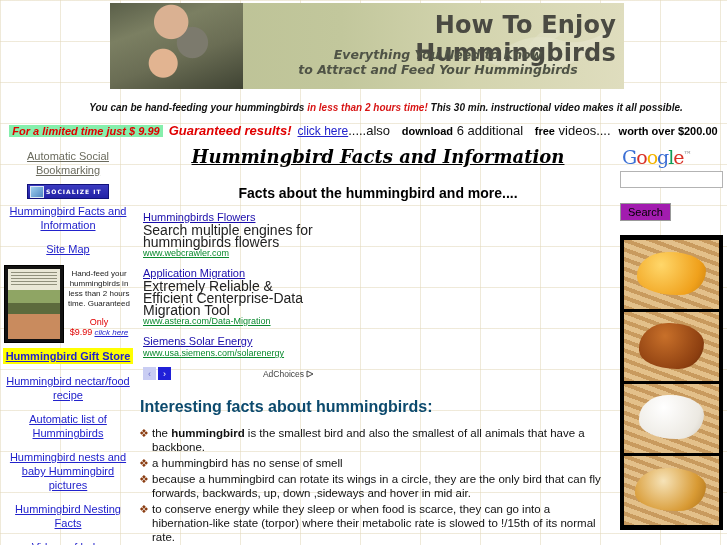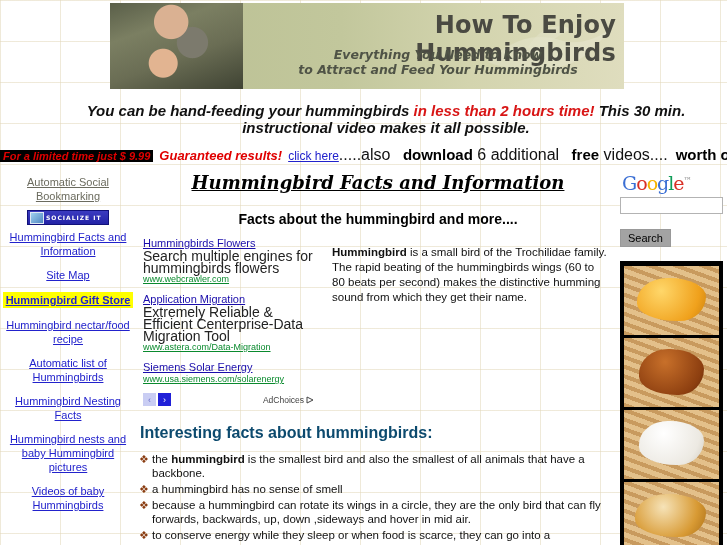--- a/index.html
+++ b/index.html
@@ -46,39 +46,39 @@
   }
   .banner-sub {
     position: absolute; left: 150px; top: 44px; right: 8px;
     font-family: "DejaVu Sans", sans-serif;
     font-style: italic; font-weight: bold; font-size: 12.5px;
     color: #4f5346; text-align: center; line-height: 15px;
   }
 
   
   .promo1 {
-    text-align: center; font-size: 15px; font-weight: bold;
+    text-align: center; font-size: 10px; font-weight: bold;
     font-style: italic; color: #111; margin-top: 10px; margin-left: 45px;
   }
   .promo1 .red { color: #d81515; }
   .promo2 {
     text-align: center; margin-top: 10px; font-size: 11px;
     white-space: nowrap;
   }
   .hl {
-    background: #000000; color: #e00000; font-weight: bold;
+    background: #86efac; color: #e00000; font-weight: bold;
     font-style: italic; font-size: 11px; padding: 0 3px;
   }
   .guar {
     color: #e00000; font-weight: bold; font-style: italic;
     font-size: 13px; padding: 0 6px;
   }
   .clickhere { color: #2222cc; text-decoration: underline; font-size: 12px; }
-  .promo2 .plain { color: #111; font-size: 16px; }
-  .promo2 b { font-size: 15px; padding-left: 8px; }
+  .promo2 .plain { color: #111; font-size: 13px; }
+  .promo2 b { font-size: 11px; padding-left: 8px; }
 
   
   .cols { display: flex; width: 727px; margin-top: 6px; }
   .col-left { width: 136px; flex: 0 0 136px; }
   .col-mid  { flex: 1 1 auto; position: relative; }
   .col-right{ width: 107px; flex: 0 0 107px; }
 
   
   .side-link {
     display: block; text-align: center; color: #2222cc;
@@ -186,21 +186,21 @@
   }
   .goog .b1{color:#3b6fd4}.goog .r{color:#d93025}.goog .y{color:#f4b400}
   .goog .b2{color:#3b6fd4}.goog .g{color:#0f9d58}.goog .r2{color:#d93025}
   .goog sup { font-size: 8px; color: #777; letter-spacing: 0; }
   .g-input {
     width: 103px; height: 17px; border: 1px solid #b3b3b3;
     box-sizing: border-box; font-size: 11px; padding: 0 3px; display: block;
   }
   .g-btn {
     margin-top: 15px; font-size: 11px; padding: 2px 7px;
-    border: 1px solid #999; background: #a3a3a3; cursor: pointer;
+    border: 1px solid #999; background: #a21caf; cursor: pointer;
     font-family: "Liberation Sans", sans-serif;
   }
   .photostrip { margin-top: 14px; width: 103px; background: #000; padding: 2px 0; }
   .photo { width: 95px; height: 69px; margin: 3px auto; overflow: hidden; position: relative; }
   .wicker {
     position: absolute; inset: 0;
     background:
       repeating-linear-gradient(20deg, #c89a5e 0 4px, #e3c08a 4px 9px),
       repeating-linear-gradient(110deg, rgba(120,80,35,.35) 0 4px, rgba(255,230,180,.25) 4px 9px);
   }
@@ -246,29 +246,42 @@
 
     <a class="side-link gray">Automatic Social Bookmarking</a>
     <div class="socialize">
       <span class="soc-ico"></span>
       <span class="soc-txt">SOCIALIZE IT</span>
     </div>
 
     <a class="side-link">Hummingbird  Facts and Information</a>
     <a class="side-link">Site Map</a>
 
+    <div class="dvd-box">
+      <div class="dvd-case">
+        <div class="dvd-art"></div>
+      </div>
+      <div class="dvd-txt">
+        <span>Hand-feed your hummingbirds in less than 2 hours time. Guaranteed</span>
+        <div class="only">Only</div>
+        <div>
+          <span class="price">$9.99</span>
+          <a class="small-click">click here</a>
+        </div>
+      </div>
+    </div>
 
     <div class="hl-wrap">
       <a class="side-link hl-link">Hummingbird Gift Store</a>
     </div>
 
     <a class="side-link">Hummingbird nectar/food recipe</a>
     <a class="side-link">Automatic list of Hummingbirds</a>
+    <a class="side-link">Hummingbird nests and baby Hummingbird pictures</a>
     <a class="side-link">Hummingbird Nesting Facts</a>
-    <a class="side-link">Hummingbird nests and baby Hummingbird pictures</a>
     <a class="side-link">Videos of baby Hummingbirds </a>
   </div>
 
   <div class="col-mid">
     <div class="mid-title">Hummingbird Facts and Information</div>
     <div class="mid-sub">Facts about the hummingbird and more....</div>
 
     <div class="mid-body">
 
       <div class="ads">
@@ -294,23 +307,20 @@
           </div>
           <div class="adchoices">
             <span>AdChoices</span>
             <svg width="8" height="8" viewBox="0 0 8 8">
               <path d="M1 1 L7 4 L1 7 Z" fill="none" stroke="#444" stroke-width="1"></path>
             </svg>
           </div>
         </div>
       </div>
 
-      <div class="para">
-        <b>Hummingbird</b><span> is a small bird of the Trochilidae family. The rapid beating of the hummingbirds wings (60 to 80 beats per second) makes the distinctive humming sound from which they get their name.</span>
-      </div>
     </div>
 
     <div class="facts-h">Interesting facts about hummingbirds:</div>
 
     <div class="fact">
       <span class="bullet">❖</span>
       <span class="fact-txt">
         <span>the </span><b>hummingbird</b><span> is the smallest bird and also the smallest of all animals that have a backbone.</span>
       </span>
     </div>

